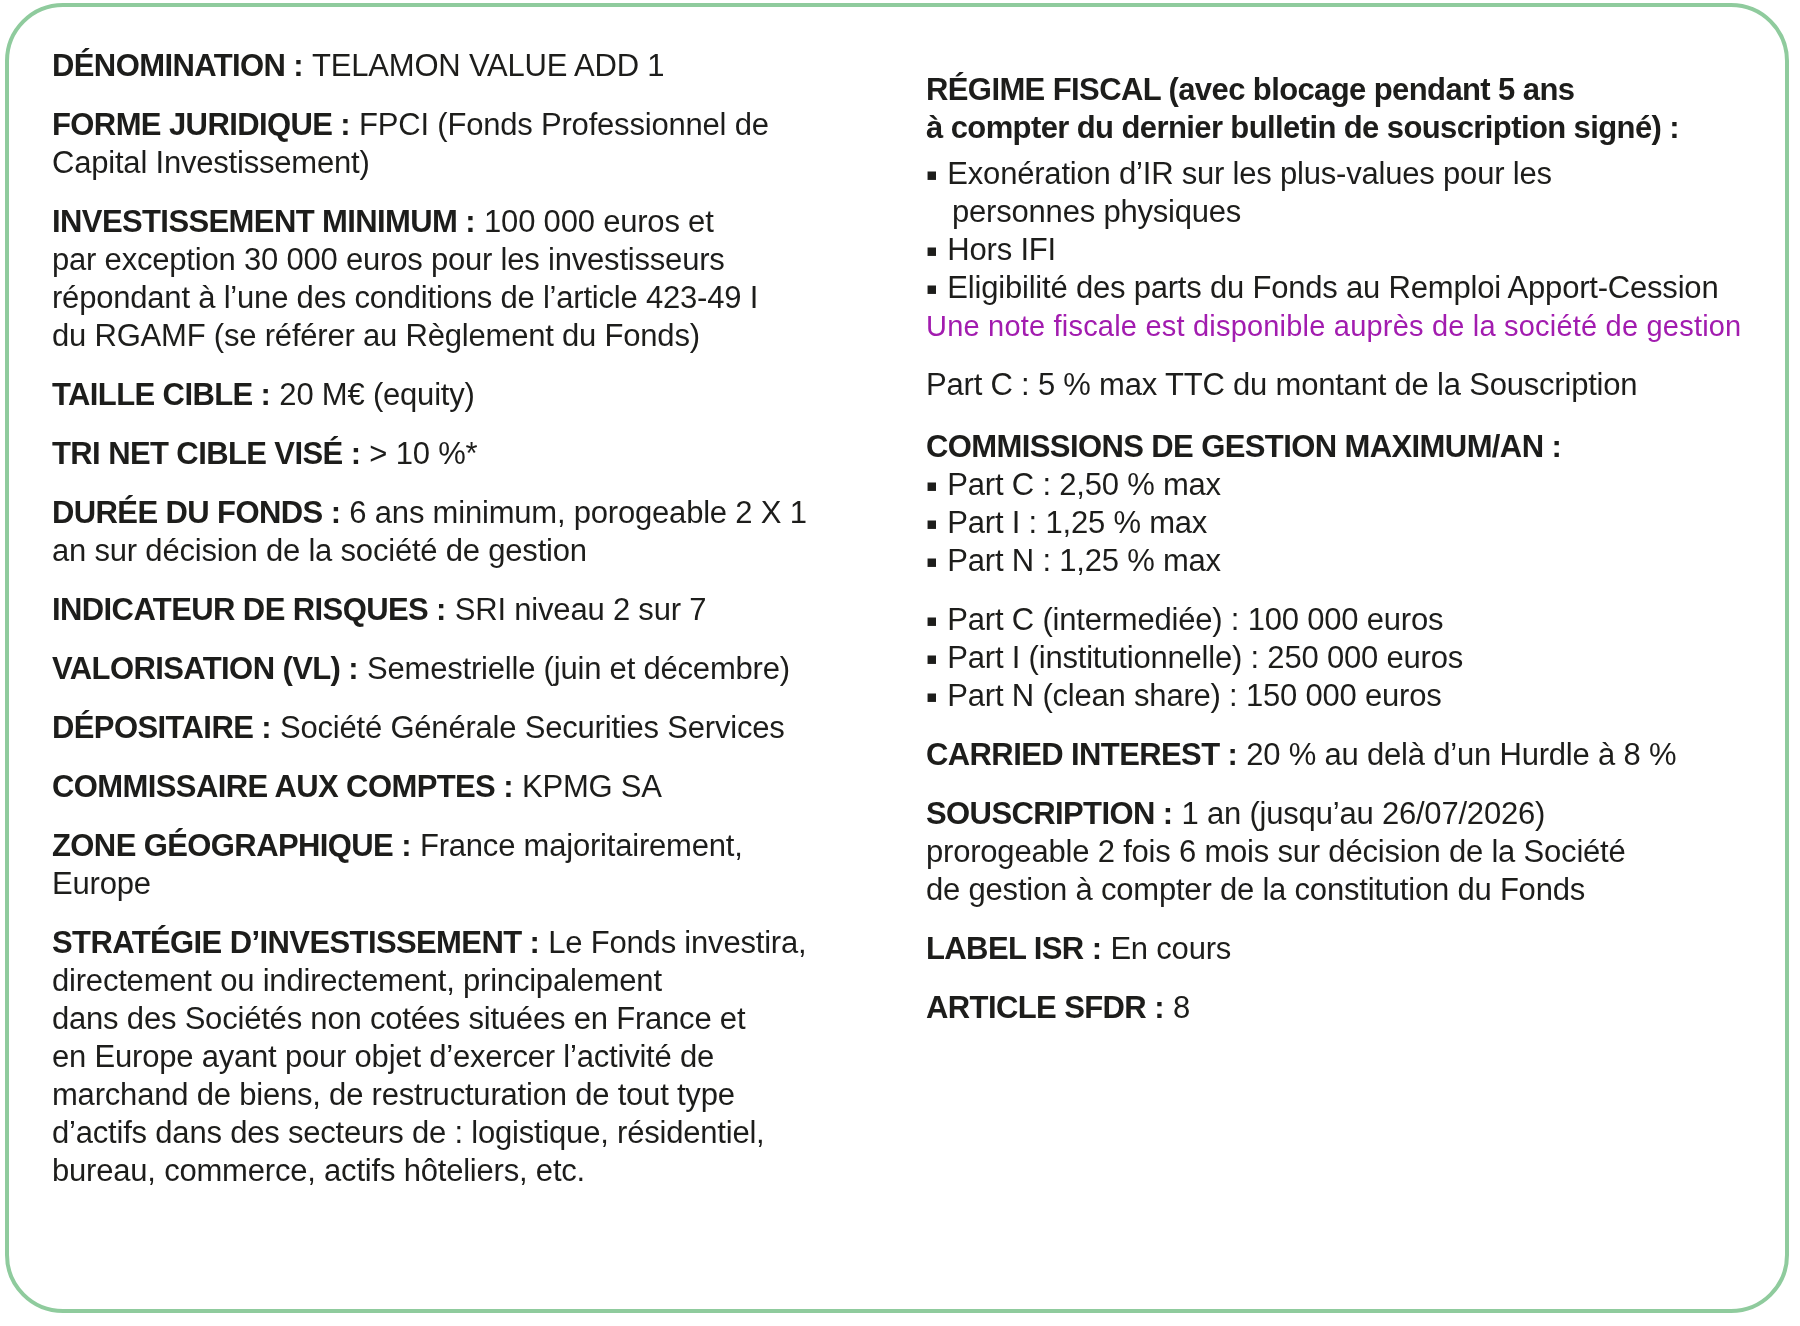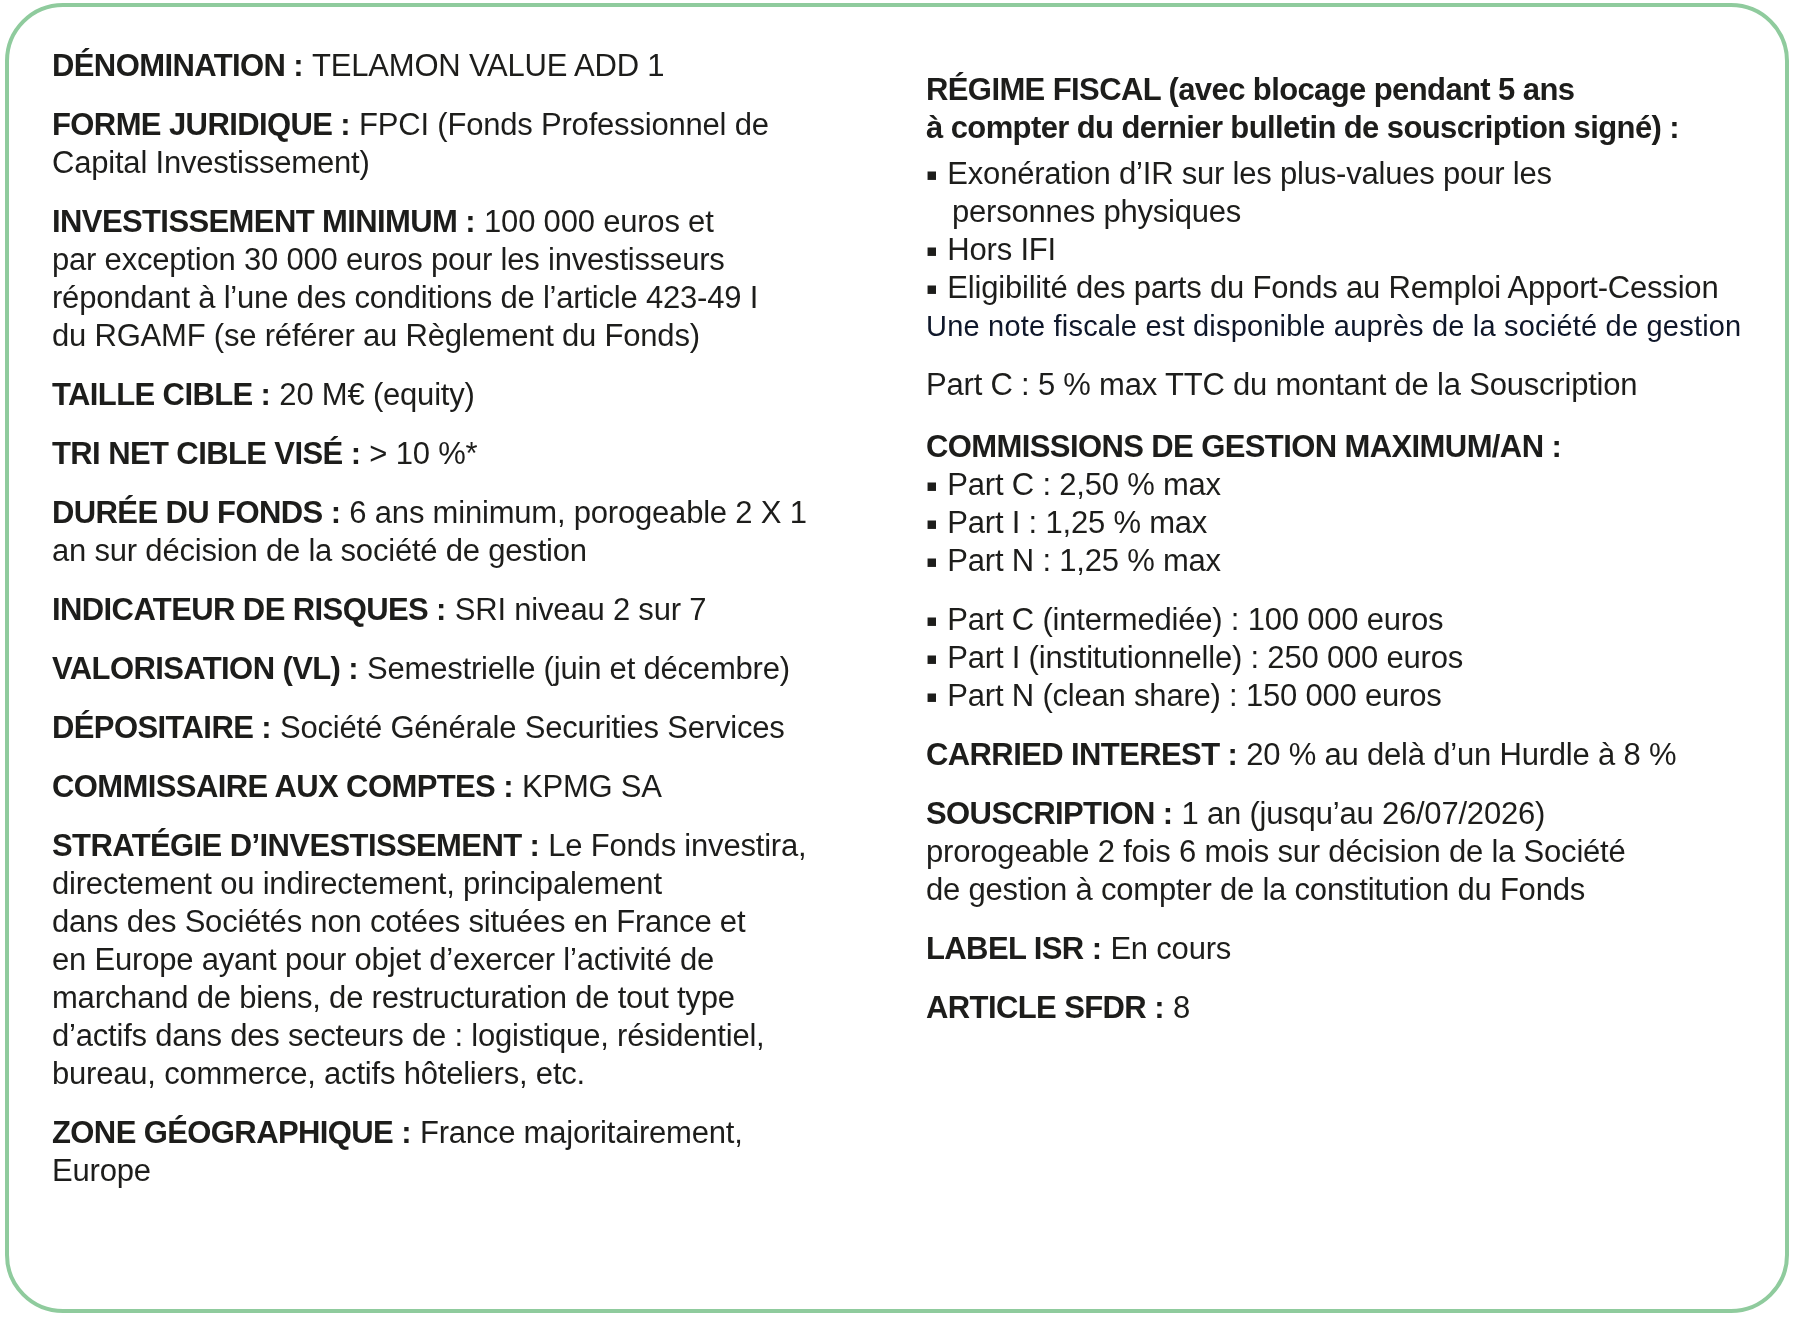--- a/index.html
+++ b/index.html
@@ -53,21 +53,21 @@
   .blt {
     font-size: 17px;
     vertical-align: 4px;
     margin-right: 10px;
     font-family: "DejaVu Sans", sans-serif;
   }
   .btxt { white-space: pre-line; }
 
   .note {
     font-size: 29px;
-    color: #0f172a;
+    color: #a21caf;
     letter-spacing: 0.2px;
     white-space: pre-line;
   }
 </style>
 </head>
 <body>
 
 <div class="card-border"></div>
 
 <div class="col col-left">
@@ -91,30 +91,30 @@
 
   <p class="block"><strong class="lbl">INDICATEUR DE RISQUES :</strong><span class="val">SRI niveau 2 sur 7</span></p>
 
 
   <p class="block"><strong class="lbl">VALORISATION (VL) :</strong><span class="val">Semestrielle (juin et décembre)</span></p>
 
   <p class="block"><strong class="lbl">DÉPOSITAIRE :</strong><span class="val">Société Générale Securities Services</span></p>
 
   <p class="block"><strong class="lbl">COMMISSAIRE AUX COMPTES :</strong><span class="val">KPMG SA</span></p>
 
+  <p class="block"><strong class="lbl">ZONE GÉOGRAPHIQUE :</strong><span class="val">France majoritairement,
+Europe</span></p>
+
   <p class="block"><strong class="lbl">STRATÉGIE D’INVESTISSEMENT :</strong><span class="val">Le Fonds investira,
 directement ou indirectement, principalement
 dans des Sociétés non cotées situées en France et
 en Europe ayant pour objet d’exercer l’activité de
 marchand de biens, de restructuration de tout type
 d’actifs dans des secteurs de : logistique, résidentiel,
 bureau, commerce, actifs hôteliers, etc.</span></p>
-
-  <p class="block"><strong class="lbl">ZONE GÉOGRAPHIQUE :</strong><span class="val">France majoritairement,
-Europe</span></p>
 
 </div>
 
 <div class="col col-right">
 
   <div class="block">
     <div class="h h-block">RÉGIME FISCAL (avec blocage pendant 5 ans
 à compter du dernier bulletin de souscription signé)  :</div>
     <div class="bullet"><span class="blt">▪</span><span class="btxt">Exonération d’IR sur les plus-values pour les
 personnes physiques</span></div>

